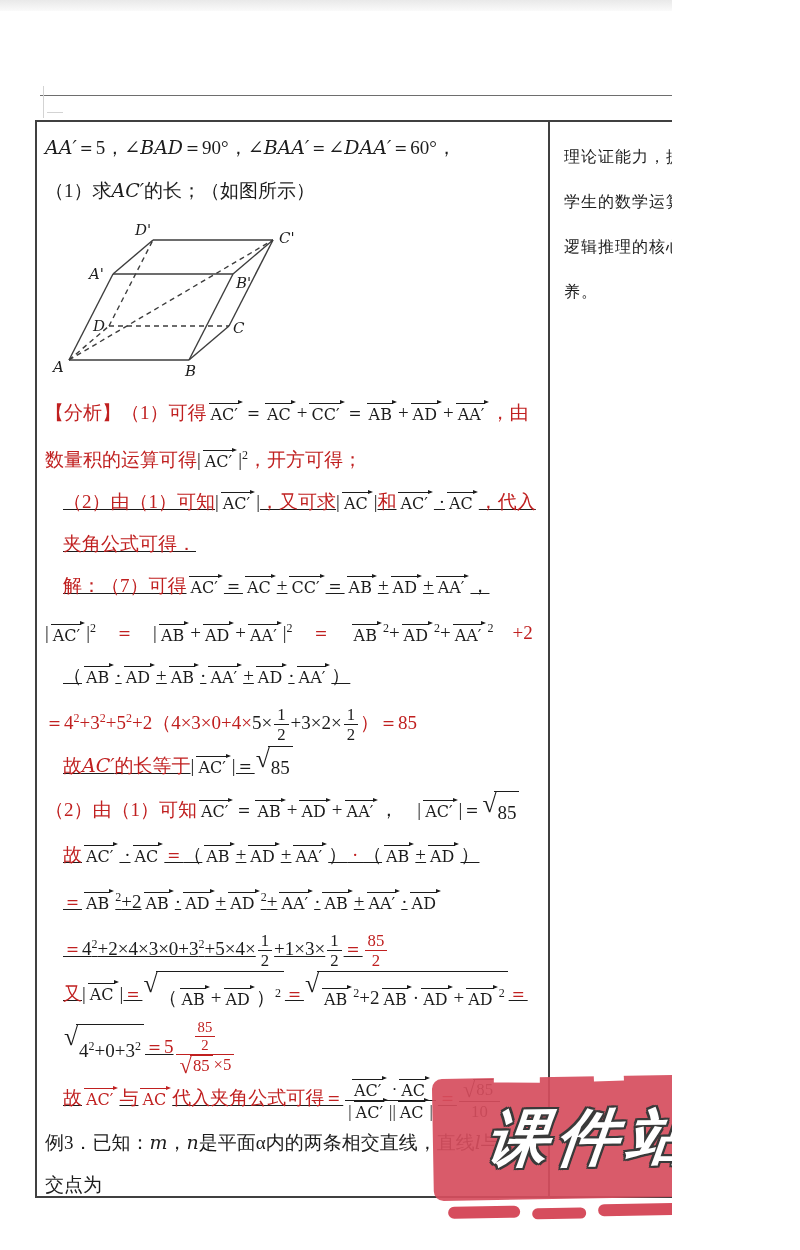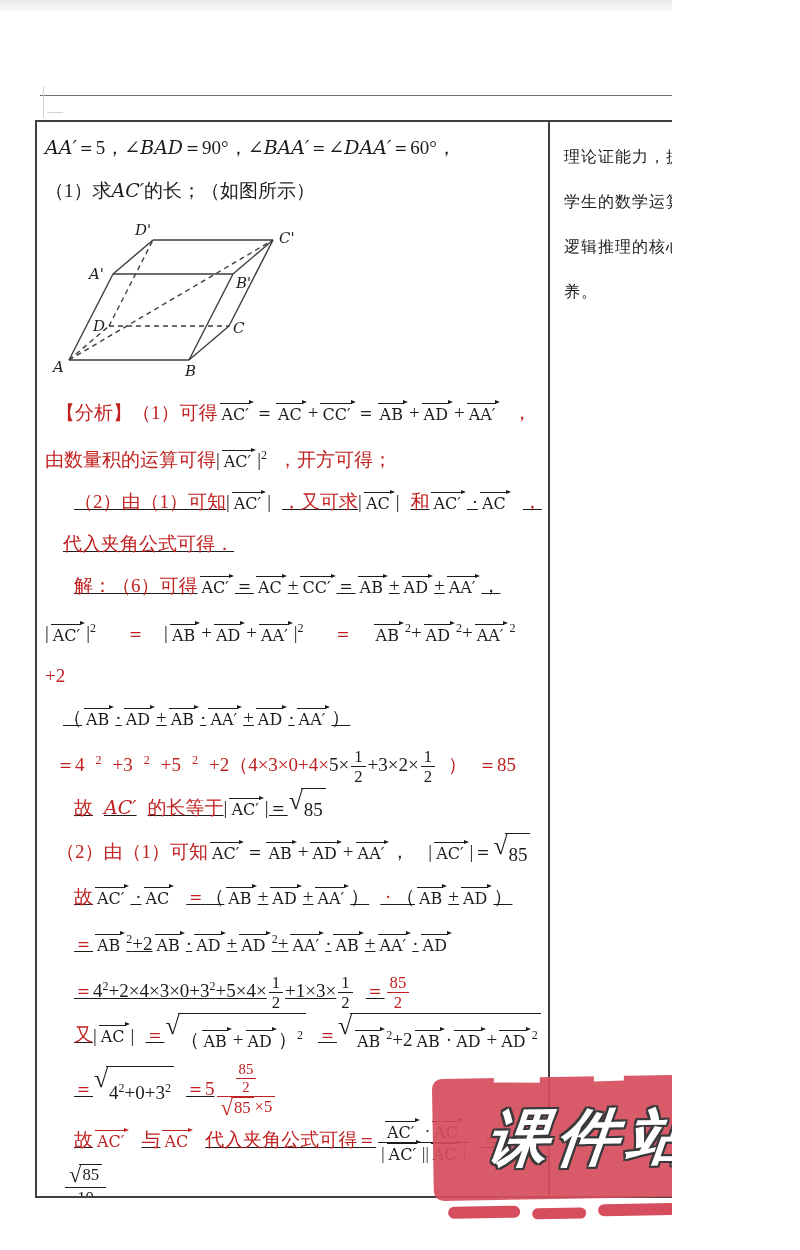--- a/index.html
+++ b/index.html
@@ -13,21 +13,21 @@
 
   .sheet{position:absolute;left:35px;top:120px;width:681px;height:1078px;
          border:2px solid #404040;display:flex;box-sizing:border-box;}
   .cell-left{width:513px;border-right:2px solid #404040;box-sizing:border-box;
              padding:4px 6px 0 8px;overflow:hidden;}
   .cell-right{flex:1;box-sizing:border-box;padding:12px 12px 0 14px;
               font-size:16px;line-height:45px;letter-spacing:1px;}
 
   .mline{font-size:19px;line-height:42px;}
   .ind{padding-left:18px;text-decoration:underline;}
-  .red{color:#c02020;margin-left:11px;}
+  .red{color:#c02020;}
   .it{font-style:italic;font-family:"DejaVu Serif",serif;}
   sup{font-size:12px;}
 
   .vec{position:relative;display:inline-block;padding:3px 4px 0 2px;margin:0 2px;
        font-family:"DejaVu Serif",serif;font-size:16px;line-height:1.1;vertical-align:-1px;}
   .vec::before{content:"";position:absolute;left:0;right:3px;top:0;border-top:1.4px solid currentColor;}
   .vec::after{content:"";position:absolute;right:-3px;top:-2.8px;width:0;height:0;
        border:2.6px solid transparent;border-left:5px solid currentColor;}
 
   .st{display:inline-flex;flex-direction:column;text-align:center;vertical-align:middle;
@@ -101,21 +101,21 @@
             <text x="187" y="68">B'</text>
             <text x="230" y="23">C'</text>
             <text x="86" y="15">D'</text>
           </g>
         </svg>
       </div>
 
       <div>
           <div class="mline"><span class="red">【分析】（1）可得</span><span class="vec">AC′</span><span>＝</span><span class="vec">AC</span><span>+</span><span class="vec">CC′</span><span>＝</span><span class="vec">AB</span><span>+</span><span class="vec">AD</span><span>+</span><span class="vec">AA′</span><span class="red">，由数量积的运算可得</span><span>|</span><span class="vec">AC′</span><span>|</span><sup>2</sup><span class="red">，开方可得；</span></div>
           <div class="mline ind"><span class="red">（2）由（1）可知</span><span>|</span><span class="vec">AC′</span><span>|</span><span class="red">，又可求</span><span>|</span><span class="vec">AC</span><span>|</span><span class="red">和</span><span class="vec">AC′</span><span> ·</span><span class="vec">AC</span><span class="red">，代入夹角公式可得．</span></div>
-          <div class="mline ind"><span class="red">解：（6）可得</span><span class="vec">AC′</span><span>＝</span><span class="vec">AC</span><span>+</span><span class="vec">CC′</span><span>＝</span><span class="vec">AB</span><span>+</span><span class="vec">AD</span><span>+</span><span class="vec">AA′</span><span>，</span></div>
+          <div class="mline ind"><span class="red">解：（7）可得</span><span class="vec">AC′</span><span>＝</span><span class="vec">AC</span><span>+</span><span class="vec">CC′</span><span>＝</span><span class="vec">AB</span><span>+</span><span class="vec">AD</span><span>+</span><span class="vec">AA′</span><span>，</span></div>
           <div class="mline"><span>|</span><span class="vec">AC′</span><span>|</span><sup>2</sup><span class="red">　＝　</span><span>|</span><span class="vec">AB</span><span>+</span><span class="vec">AD</span><span>+</span><span class="vec">AA′</span><span>|</span><sup>2</sup><span class="red">　＝　</span><span class="vec">AB</span><sup>2</sup><span>+</span><span class="vec">AD</span><sup>2</sup><span>+</span><span class="vec">AA′</span><sup>2</sup><span class="red">　+2</span></div>
           <div class="mline ind"><span>（</span><span class="vec">AB</span><span>·</span><span class="vec">AD</span><span>+</span><span class="vec">AB</span><span>·</span><span class="vec">AA′</span><span>+</span><span class="vec">AD</span><span>·</span><span class="vec">AA′</span><span>）</span></div>
           <div class="mline"><span class="red">＝4</span><sup class="red">2</sup><span class="red">+3</span><sup class="red">2</sup><span class="red">+5</span><sup class="red">2</sup><span class="red">+2（4×3×0+4×</span><span>5×</span><span class="st">
               <span class="stn"><span>1</span></span>
               <span class="std"><span>2</span></span>
             </span><span>+3×2×</span><span class="st">
               <span class="stn"><span>1</span></span>
               <span class="std"><span>2</span></span>
             </span><span class="red">）</span><span class="red">＝85</span></div>
           <div class="mline ind"><span class="red">故</span><span class="it red">AC′</span><span class="red">的长等于</span><span>|</span><span class="vec">AC′</span><span>|＝</span><span class="q">

